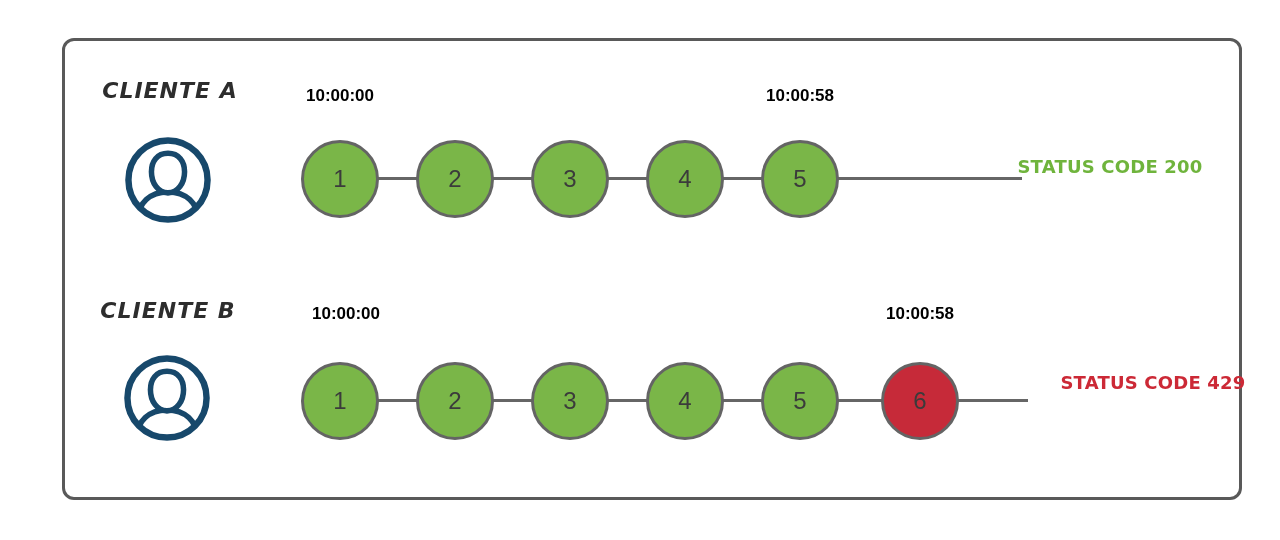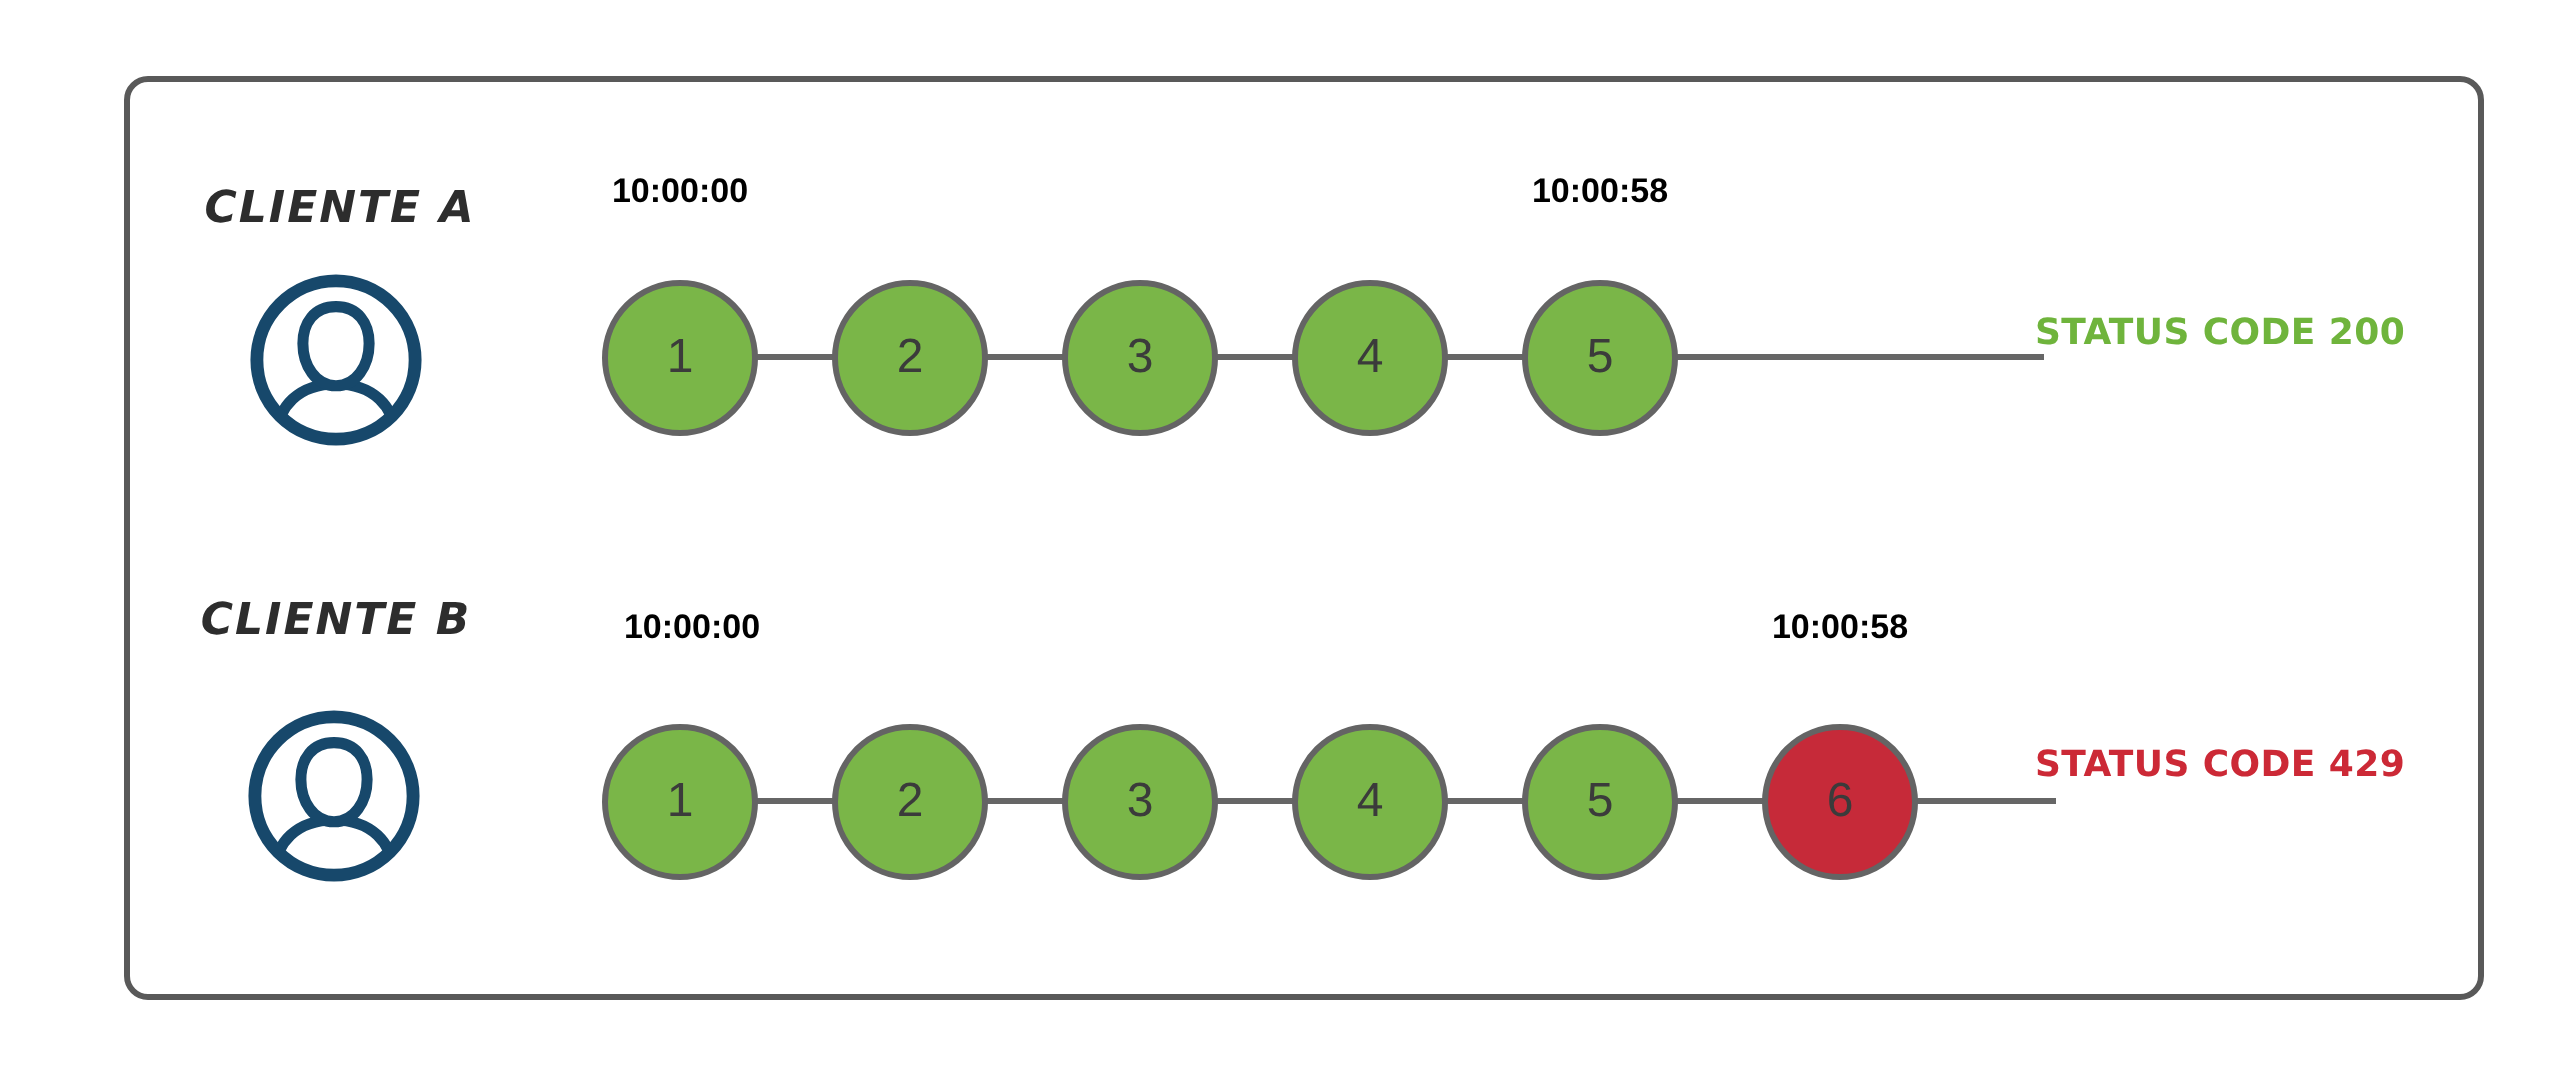--- a/index.html
+++ b/index.html
@@ -30,31 +30,31 @@
   .req-circle.success{background:#7ab648;}
   .req-circle.blocked{background:#c62a39;}
   .row-a .req-circle{top:140px;}
   .row-b .req-circle{top:362px;}
   .status-block{
     position:absolute;transform:translateX(-50%);left:1110px;
     text-align:left;white-space:nowrap;
     font:700 18px "DejaVu Sans",sans-serif;line-height:21px;letter-spacing:0.2px;
   }
   .status-block.success{color:#6fb43c;}
-  .status-block.error{color:#cc2936;}
+  .status-block.error{color:#cc2936;margin-left:43px;}
   .person-icon{position:absolute;width:92px;height:92px;}
 </style>
 </head>
 <body>
 
 <div id="stage">
   <div class="outer-box"></div>
 
   <div class="row-a">
-    <div class="client-label" style="left:170px;top:92px;font-style:italic;">CLIENTE A</div>
+    <div class="client-label" style="left:170px;top:78px;font-style:italic;">CLIENTE A</div>
 
     <svg class="person-icon" style="left:122px;top:134px;" viewBox="0 0 100 100" aria-hidden="true">
       <clipPath id="clipA">
           <circle cx="50" cy="50" r="41"></circle>
         </clipPath>
       <g clip-path="url(#clipA)">
         <path d="M17 96 C17 74 31 63 50 63 C69 63 83 74 83 96 Z" fill="#ffffff" stroke="#17486b" stroke-width="6"></path>
         <path d="M50 21 C62 21 68 30 68 41 C68 53 61 64 50 64 C39 64 32 53 32 41 C32 30 38 21 50 21 Z" fill="#ffffff" stroke="#17486b" stroke-width="6"></path>
       </g>
       <circle cx="50" cy="50" r="43" fill="none" stroke="#17486b" stroke-width="7"></circle>

